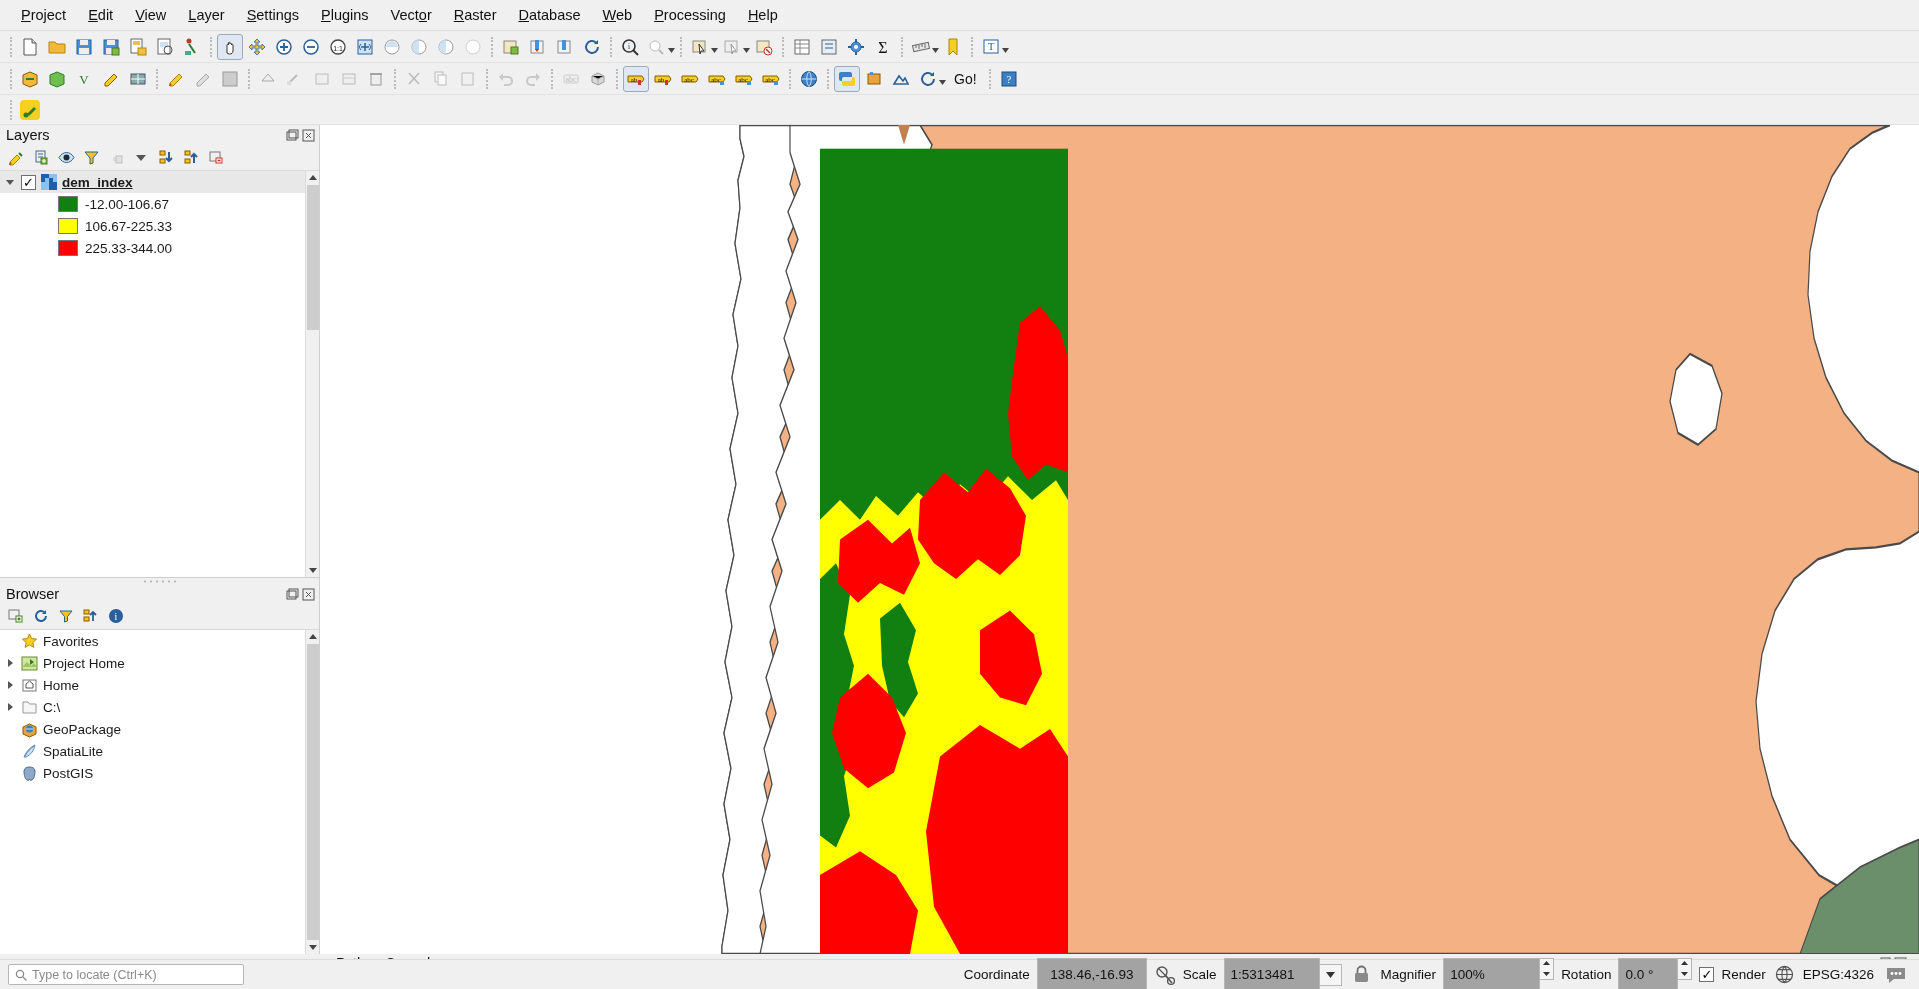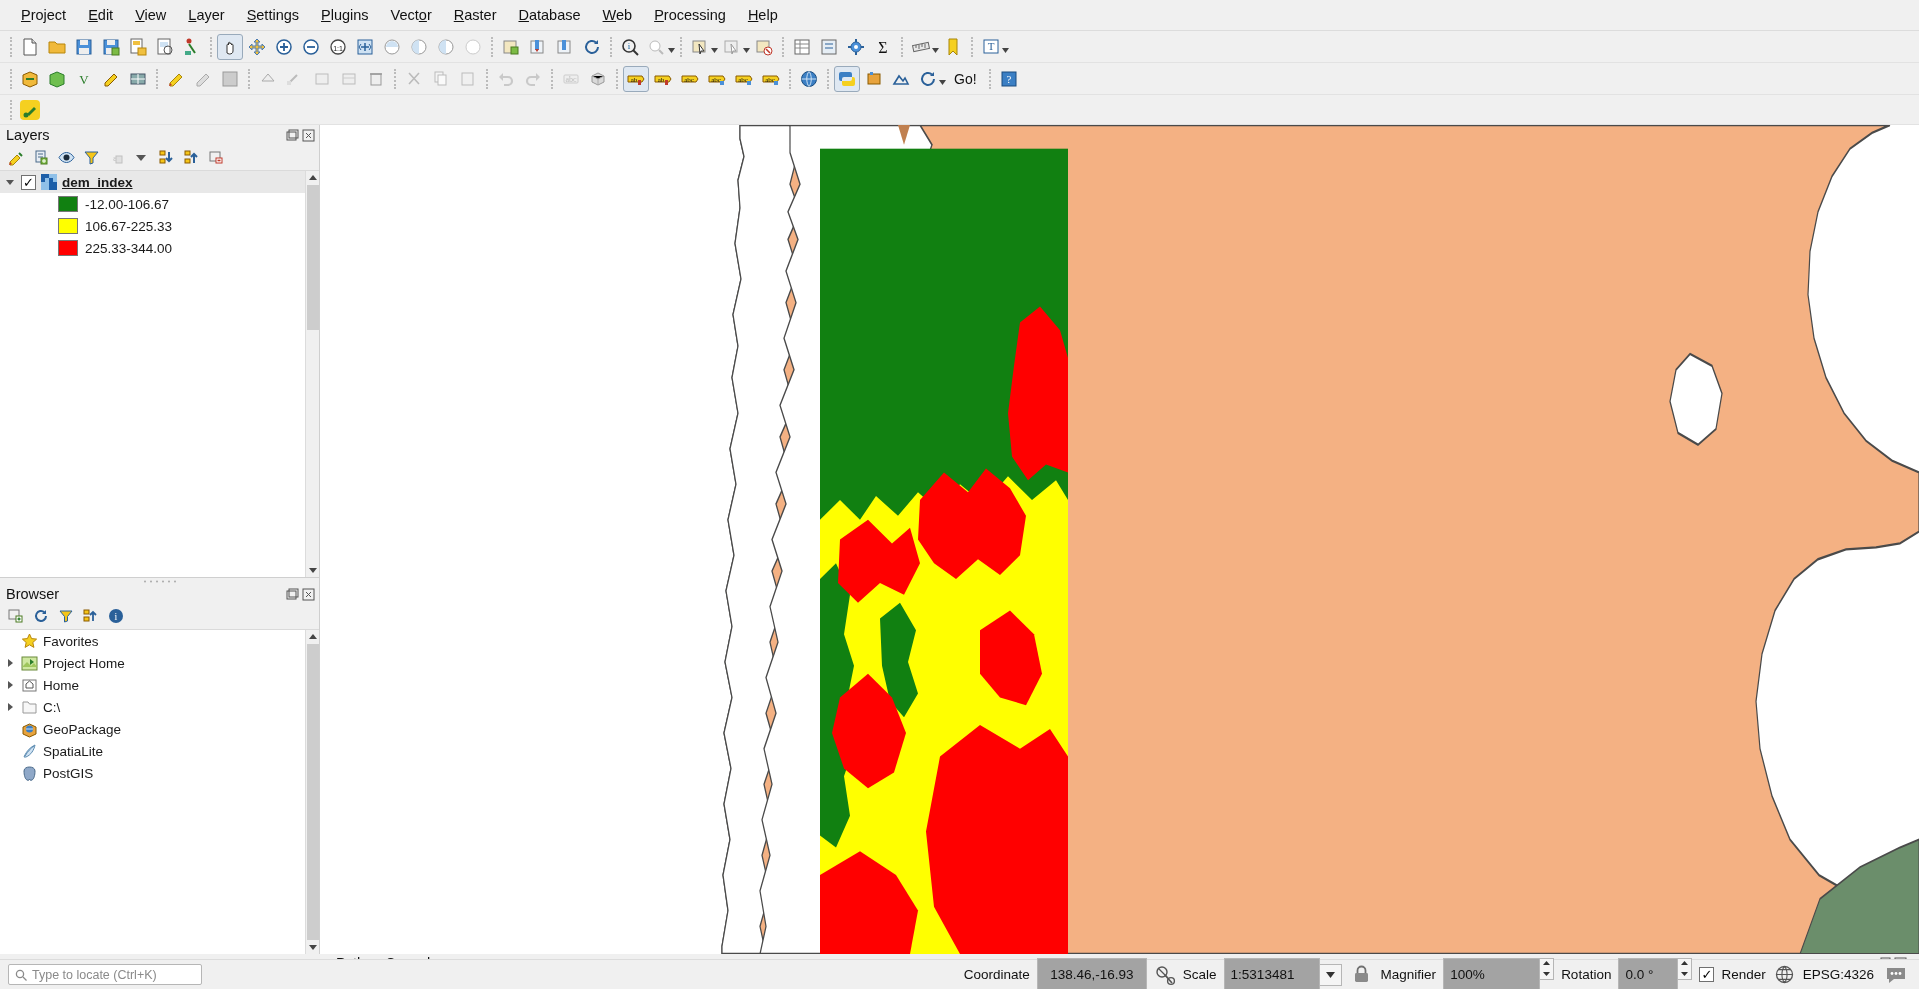--- a/index.html
+++ b/index.html
@@ -78,21 +78,21 @@
   
   #console-dock { height:129px; display:flex; flex-direction:column; background:#f0f0f0; }
   .console-head { display:flex; align-items:center; justify-content:space-between; padding:1px 6px 0 6px;}
   
   #statusbar {
     position:absolute; left:0; bottom:0; width:1919px; height:30px;
     background:#f0f0f0; border-top:1px solid #dcdcdc;
     display:flex; align-items:center; padding:0 8px; gap:7px;
   }
   .locate {
-    width:194px; height:21px; border:1px solid #b6b6b6; background:#fff;
+    width:236px; height:21px; border:1px solid #b6b6b6; background:#fff;
     display:flex; align-items:center; gap:5px; padding:0 6px; border-radius:2px;
     color:#8a8a8a; font-size:12.5px;
   }
   .sb-label { font-size:13.5px; color:#111; white-space:nowrap; }
   .sb-field {
     border:1px solid #b6b6b6; background:#a3a3a3; height:22px; display:flex;
     align-items:center; padding:16px 6px; font-size:13.5px; color:#111; white-space:nowrap;
   }
   .spin { display:flex; flex-direction:column; width:14px; height:22px; border:1px solid #b6b6b6; border-left:none; background:#f5f5f5;}
   .spin div { flex:1; display:flex; align-items:center; justify-content:center; font-size:7px; color:#333;}

